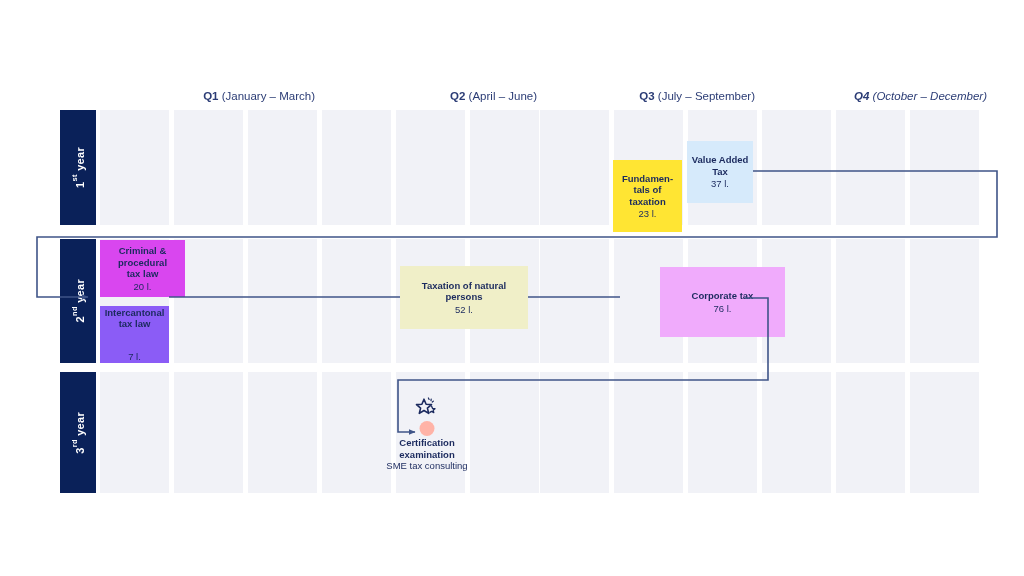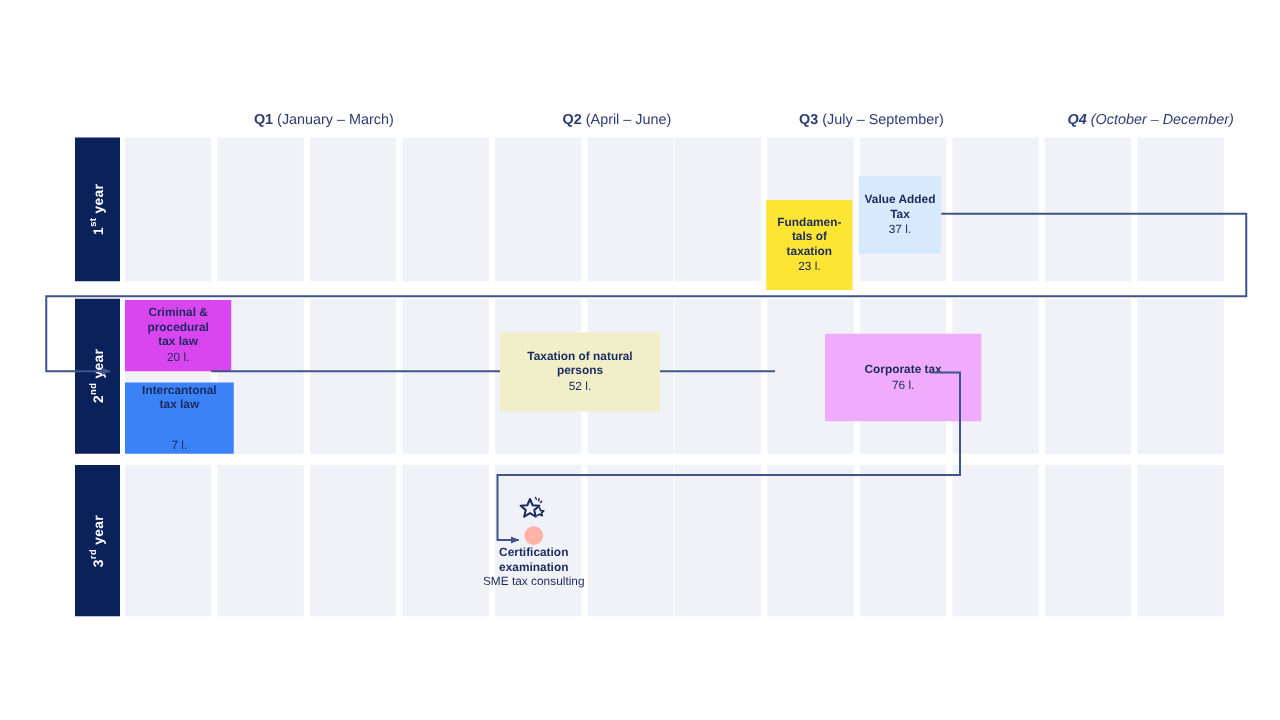--- a/index.html
+++ b/index.html
@@ -258,21 +258,21 @@
 
   <div class="course" style="left:100px; top:240px; width:85px; height:57px; background:#d946ef;">
     <span class="c-title">
       <span>Criminal &amp;</span><br>
       <span>procedural</span><br>
       <span>tax law</span>
     </span>
     <span class="c-lessons">20 l.</span>
   </div>
 
-  <div class="course" style="left:100px; top:306px; width:87px; height:57px; background:#3b82f6;gap:20px;">
+  <div class="course" style="left:100px; top:306px; width:69px; height:57px; background:#8b5cf6;gap:20px;">
     <span class="c-title">
       <span>Intercantonal</span><br>
       <span>tax law</span>
     </span>
     <span class="c-lessons">7 l.</span>
   </div>
 
   <div class="course" style="left:400px; top:266px; width:128px; height:63px; background:#f0efc8;">
     <span class="c-title">
       <span>Taxation of natural persons</span>

